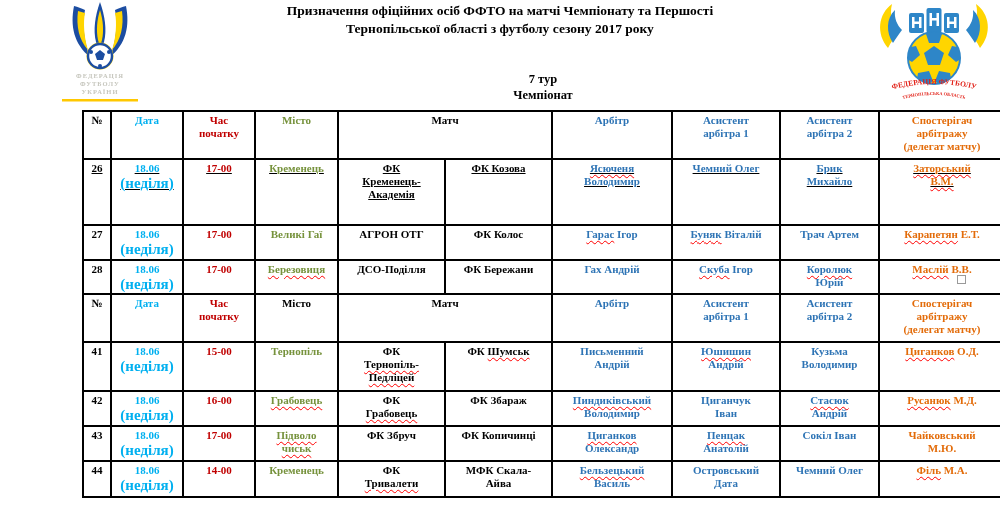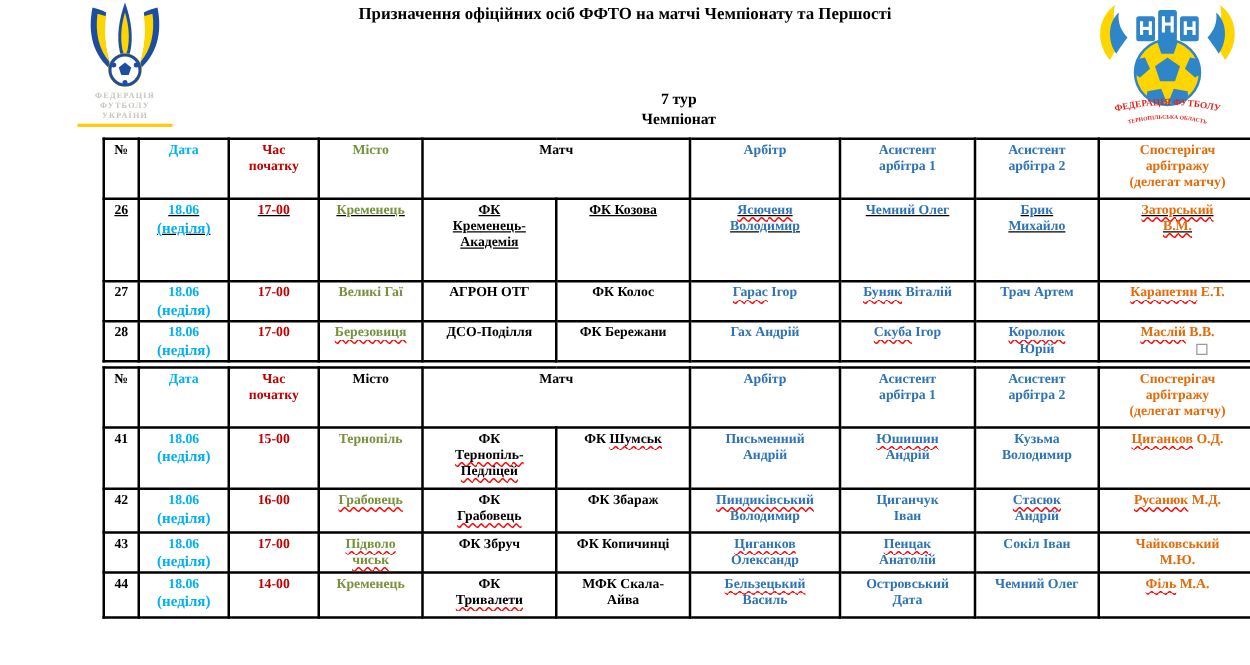--- a/index.html
+++ b/index.html
@@ -18,21 +18,21 @@
       font-weight:bold;font-size:11px;line-height:1.18;padding:2px 2px 0;overflow:hidden;
       font-family:"Liberation Serif","DejaVu Serif",serif;}
   .c-black{color:#000;}
   .c-date{color:#00B0F0;}
   .c-time{color:#C00000;border-radius:22px;}
   .c-city{color:#76923C;}
   .c-ref{color:#2E74B5;}
   .c-obs{color:#E36C0A;}
   .sp{text-decoration-line:underline;text-decoration-style:wavy;text-decoration-color:#FF0000;
       text-decoration-thickness:1px;text-underline-offset:2px;}
-  .small{font-size:12px;}
+  .small{font-size:15px;}
   .resize-handle{position:absolute;left:957px;top:275px;width:7px;height:7px;
       border:1px solid #9a9a9a;background:#fff;}
   .ffu-caption{fill:#c6c6bd;font-size:6.5px;font-weight:bold;letter-spacing:1px;}
   .arc-red{fill:#E2231A;font-weight:bold;}
 </style>
 </head>
 <body>
 
 <div class="page">
 
@@ -95,20 +95,21 @@
         <polygon points="46,82 48,71 59,69 63,79 55,86"></polygon>
         <polygon points="82,82 80,71 69,69 65,79 73,86"></polygon>
       </g>
       <text class="arc-red" font-size="7.5"><textPath href="#arc1" startOffset="50%" text-anchor="middle">ФЕДЕРАЦІЯ ФУТБОЛУ</textPath></text>
       <text class="arc-red" font-size="4.5"><textPath href="#arc2" startOffset="50%" text-anchor="middle">ТЕРНОПІЛЬСЬКА ОБЛАСТЬ</textPath></text>
     </svg>
   </div>
 
   <div class="doc-title">
     <div>Призначення офіційних осіб ФФТО на матчі Чемпіонату та Першості</div>
+    <div>Тернопільської області з футболу сезону 2017 року</div>
   </div>
 
   <div class="section" id="sec0">
     <div class="sec-head">
       <div>7 тур</div>
       <div>Чемпіонат</div>
     </div>
     <table class="assign">
       <colgroup>
         <col style="width:28px">

